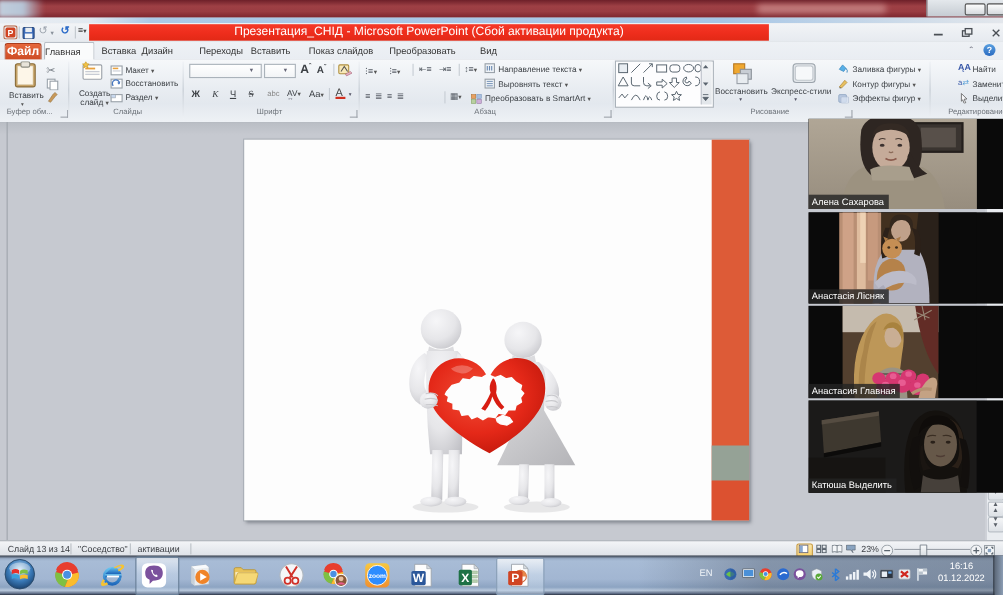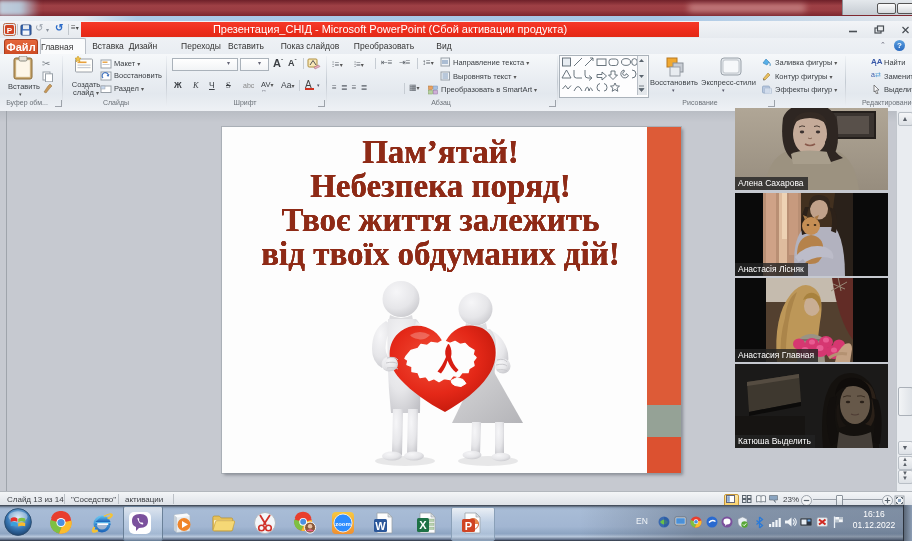--- a/index.html
+++ b/index.html
@@ -40,21 +40,21 @@
 #obar .ob2{left:0;top:310px;width:34px;height:36px;background:#dc5130}
 #stitle{left:0;top:8px;width:437px;text-align:center;font-family:"Liberation Serif",serif;font-weight:bold;font-size:33px;line-height:34px;color:#8e2a16;text-shadow:0 0 .6px #8e2a16,0 0 .6px #8e2a16}
 
 #vscroll{left:896px;top:0;width:15px;height:380px;background:#e9ecf0;border-left:1px solid #c2c7cd}
 .sbtn{left:897.5px;width:13px;height:12px;background:linear-gradient(180deg,#f5f6f8,#dde1e6);border:1px solid #b9bfc6;border-radius:2px;color:#5a6068;font-size:7px;text-align:center;line-height:11px}
 #sthumb{left:897.5px;top:276px;width:13px;height:27px;background:linear-gradient(90deg,#f2f4f6,#dfe3e8);border:1px solid #aab0b8;border-radius:2px}
 
 #status{left:0;top:491px;width:912px;height:14px;background:linear-gradient(180deg,#f3f5f7,#dde1e7);border-top:1px solid #b2b7bd;color:#3a3d42;font-size:8px}
 #status .sep{top:2px;width:1px;height:10px;background:#bbc0c6}
 
-.tile{left:735px;width:153px;background:#0a0a0a;overflow:hidden}
+.tile{left:735px;width:178px;background:#0a0a0a;overflow:hidden}
 .nlabel{left:0;bottom:0;background:rgba(35,35,35,.8);color:#fff;font-size:8.5px;line-height:11px;padding:1px 4px 1px 3px;white-space:nowrap}
 
 #taskbar{left:0;top:505px;width:912px;height:36px;background:linear-gradient(180deg,#323a46 0%,#9aaec8 8%,#a8bcd6 14%,#a2b6d2 60%,#8da4c2 80%,#b8c8dc 88%,#52607a 97%,#262c36 100%)}
 #tbdark{left:580px;top:505px;width:332px;height:36px;background:linear-gradient(90deg,rgba(80,90,105,0),rgba(80,90,105,.4) 35%,rgba(76,86,100,.45));}
 .tico{top:6px;width:24px;height:24px}
 #clock{right:11px;top:4px;width:54px;color:#fff;font-size:8.5px;text-align:center;line-height:11px}
 #showdesk{left:903px;top:505px;width:9px;height:36px;background:linear-gradient(90deg,#5a6676,#93a5bd);border-left:1px solid #2c323c}
 </style>
 </head>
 <body>
@@ -298,21 +298,20 @@
    </div>
   </div>
 
   <div id="work" class="abs">
     <div id="leftline" class="abs"></div>
     <div id="slide" class="abs">
       <div id="obar" class="abs">
           <div class="gg abs"></div>
           <div class="ob2 abs"></div>
         </div>
-      <div id="stitle" class="abs">Пам’ятай!<br>Небезпека поряд!<br>Твоє життя залежить<br>від твоїх обдуманих дій!</div>
       <div id="figsvg" class="abs" style="left:138px;top:138px">
        <svg width="180" height="205" viewBox="0 0 180 205">
         <defs>
           <radialGradient id="figg" cx=".38" cy=".3" r=".85">
                 <stop offset="0" stop-color="#f6f6f8"></stop>
                 <stop offset=".55" stop-color="#e6e6e9"></stop>
                 <stop offset="1" stop-color="#c0c0c5"></stop>
               </radialGradient>
           <radialGradient id="hg" cx=".42" cy=".38" r=".75">
                 <stop offset="0" stop-color="#f25038"></stop>

